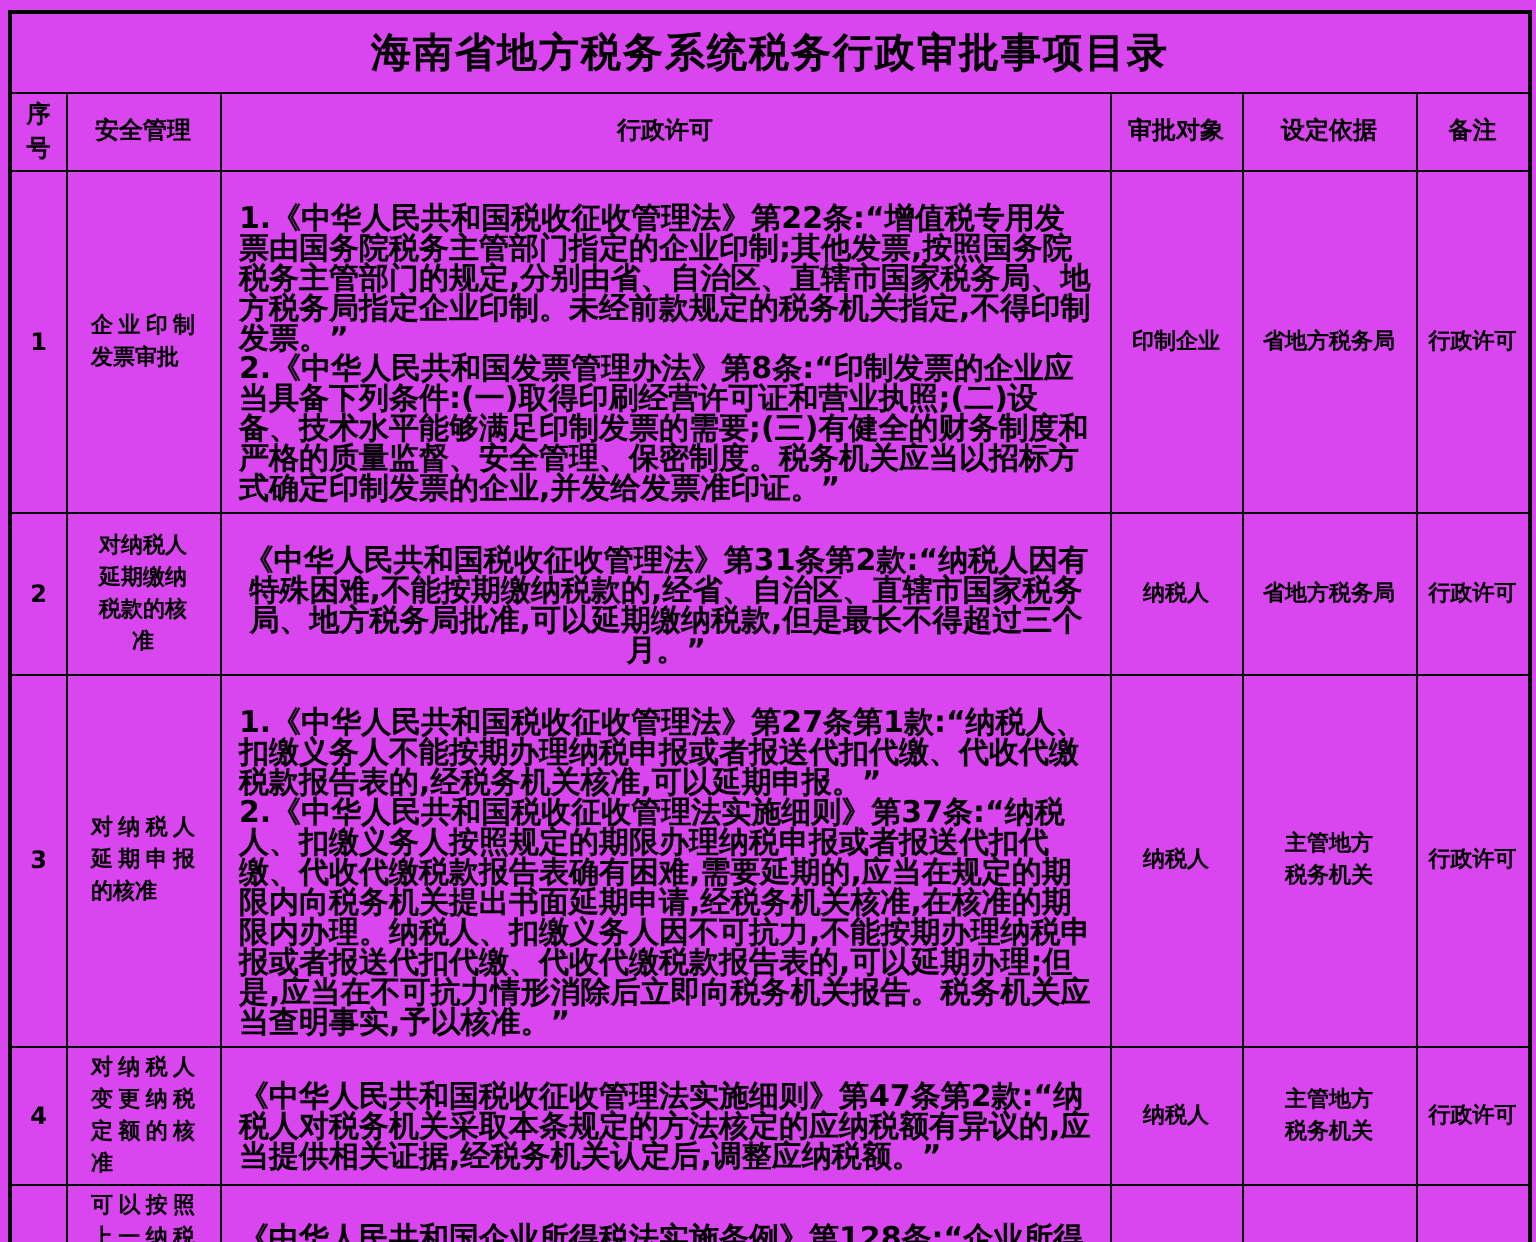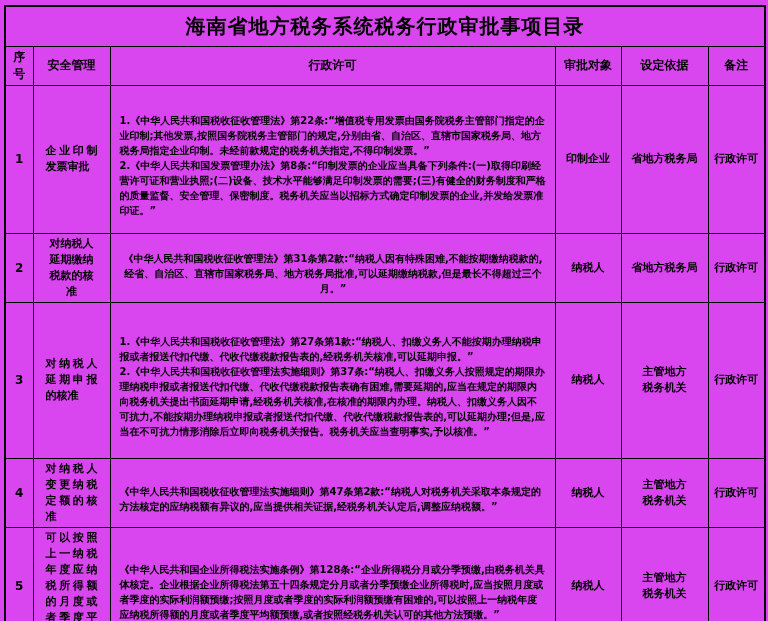--- a/index.html
+++ b/index.html
@@ -22,21 +22,21 @@
   }
   .header-row th{
     height:28px;font-size:12px;text-align:center;padding:2px;
   }
   td.no{ text-align:center;font-size:12px;padding:2px; }
   td.name{
     text-align:justify;font-size:11px;line-height:16px;
     padding:2px 12px;
   }
   td.basis{
-    text-align:left;font-size:10px;line-height:15px;
+    text-align:left;font-size:15px;line-height:15px;
     padding:16px 8px 4px 9px;white-space:pre-wrap;
   }
   td.target,td.dept,td.remark{
     text-align:center;font-size:11px;line-height:16px;padding:2px;
     white-space:pre-line;
   }
   tr.r1 td{height:148px;}
   tr.r2 td{height:68px;text-align:center;}
   tr.r3 td{height:156px;}
   tr.r4 td{height:60px;}

